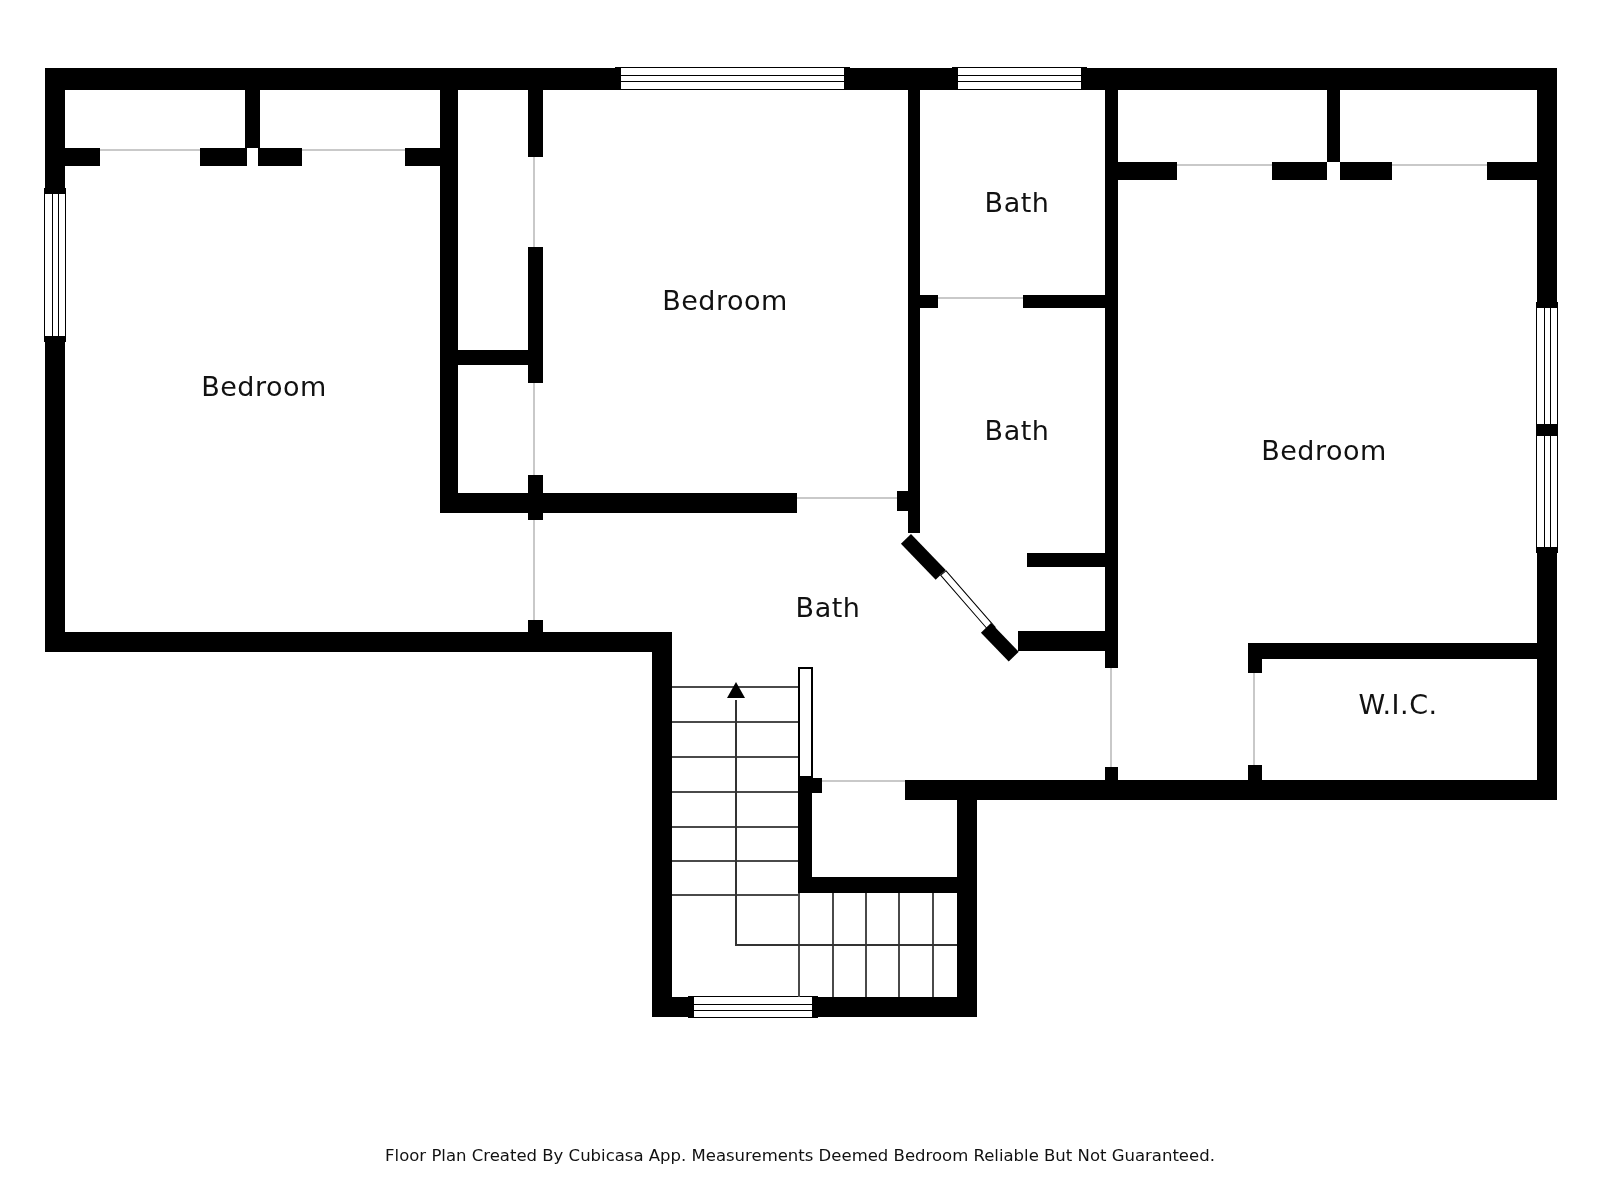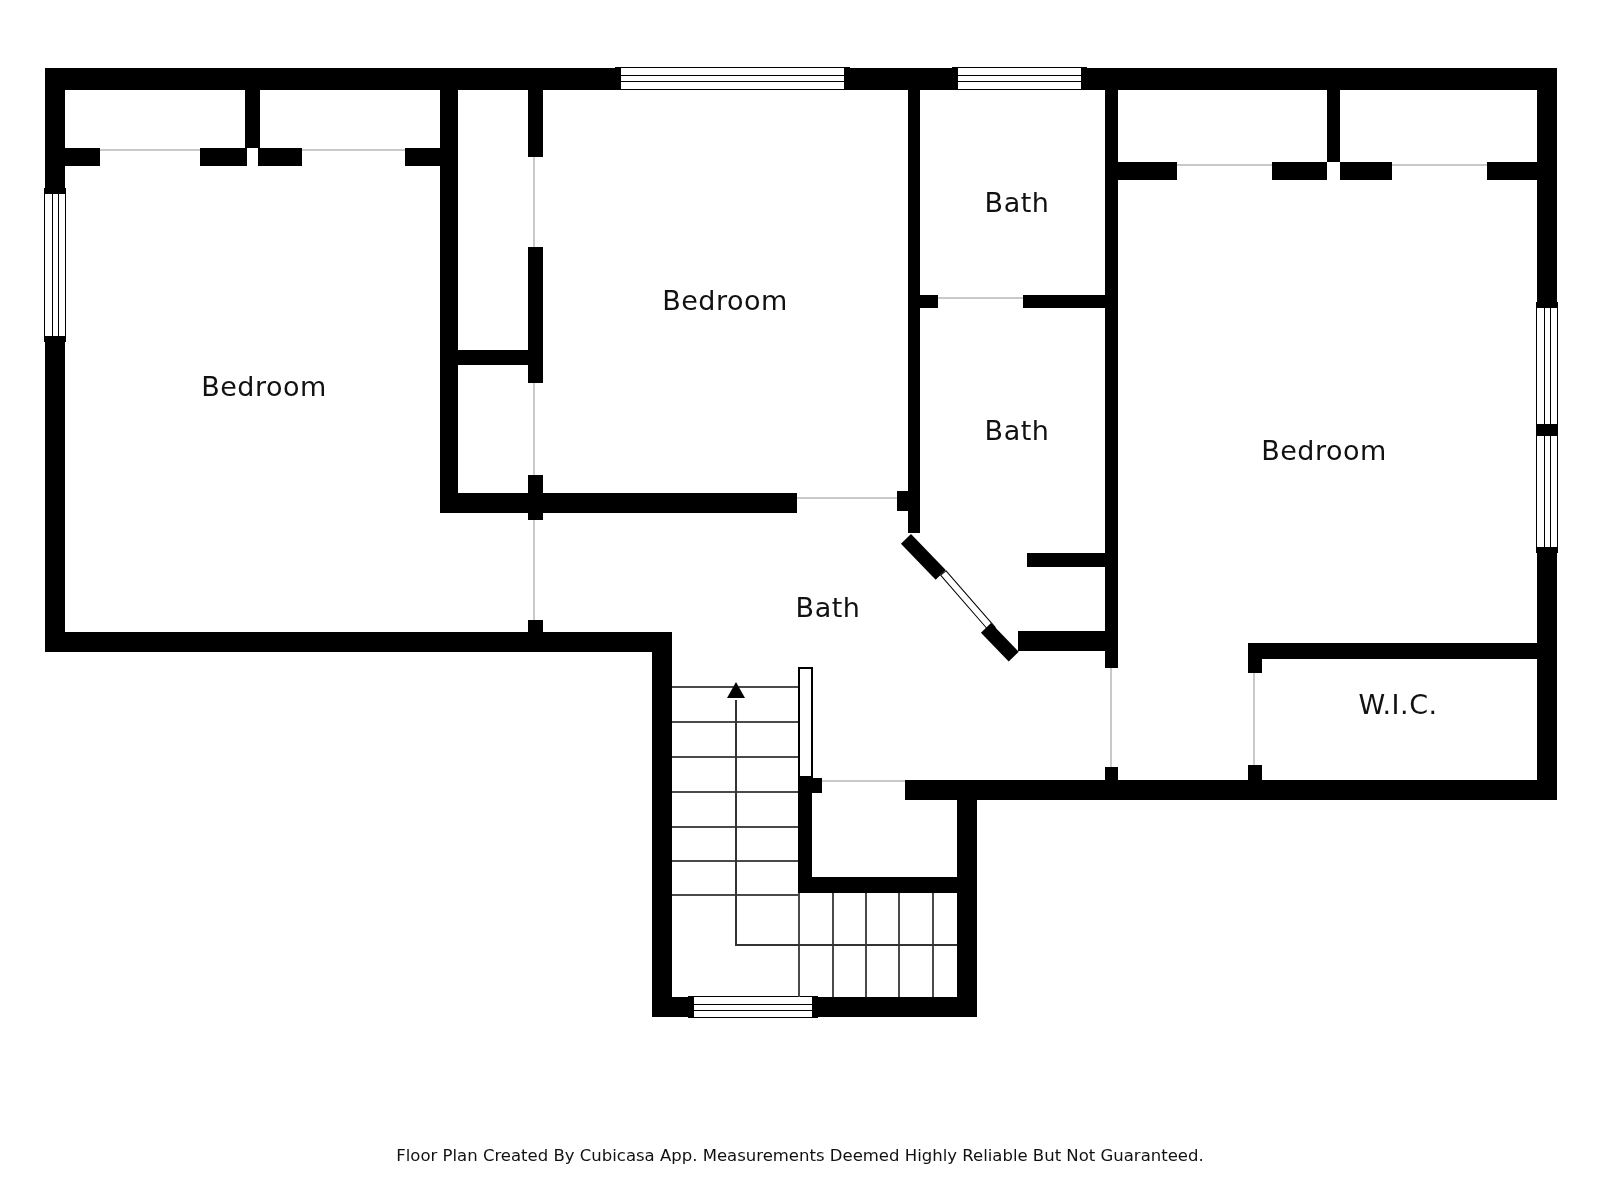--- a/index.html
+++ b/index.html
@@ -150,15 +150,15 @@
   <div class="rail" style="left:798px;top:667px;width:15px;height:111px"></div>
 
   <div class="room-label" style="left:264px;top:386px">Bedroom</div>
   <div class="room-label" style="left:725px;top:300px">Bedroom</div>
   <div class="room-label" style="left:1017px;top:202px">Bath</div>
   <div class="room-label" style="left:1017px;top:430px">Bath</div>
   <div class="room-label" style="left:1324px;top:450px">Bedroom</div>
   <div class="room-label" style="left:828px;top:607px">Bath</div>
   <div class="room-label" style="left:1398px;top:704px">W.I.C.</div>
 
-  <div class="footer">Floor Plan Created By Cubicasa App. Measurements Deemed Highly Reliable But Not Guaranteed.</div>
+  <div class="footer">Floor Plan Created By Cubicasa App. Measurements Deemed Bedroom Reliable But Not Guaranteed.</div>
 
 </div>
 
 </body></html>

